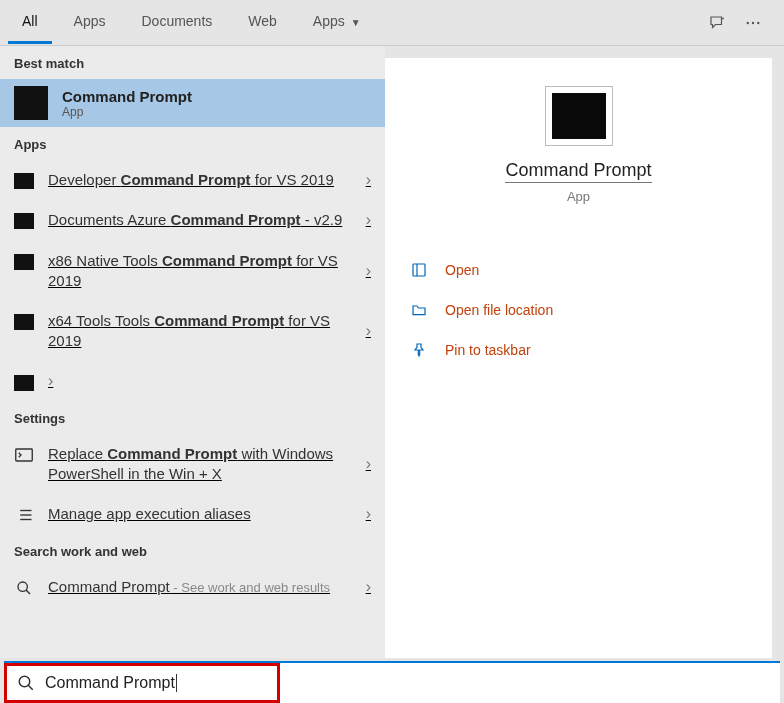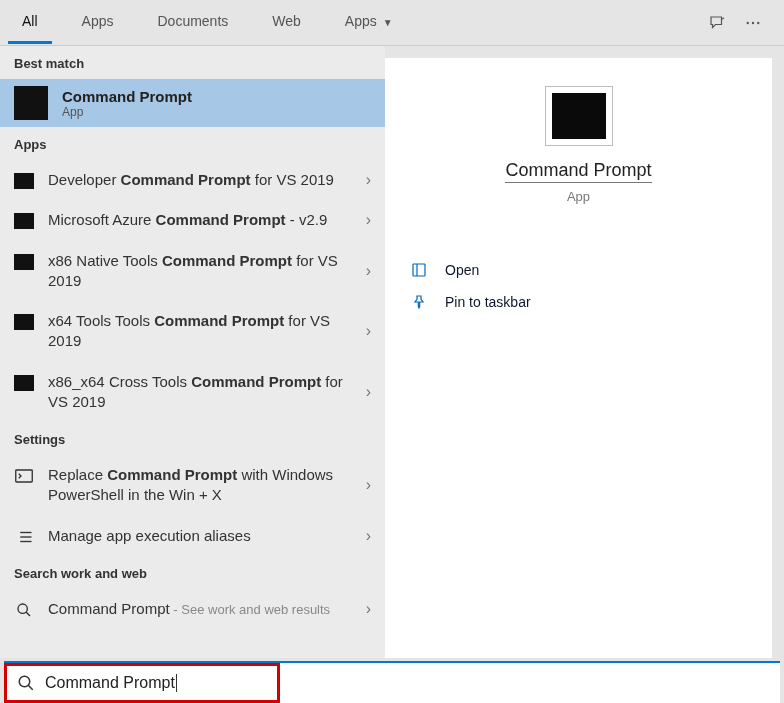--- a/index.html
+++ b/index.html
@@ -1,55 +1,55 @@
 <!DOCTYPE html>
 <html><head>
 <meta charset="utf-8">
 <style>
   * { box-sizing: border-box; margin: 0; padding: 0; font-family: "Segoe UI", Arial, sans-serif; }
   body { width: 784px; height: 703px; background: #e5e5e5; overflow: hidden; position: relative; }
 
   .topbar { display: flex; align-items: center; height: 46px; background: #e5e5e5; border-bottom: 1px solid #ccc; padding: 0 8px; }
-  .tabs { display: flex; align-items: center; gap: 16px; }
+  .tabs { display: flex; align-items: center; gap: 8px; }
   .tab { padding: 12px 14px; font-size: 14px; color: #555; cursor: pointer; border-bottom: 3px solid transparent; }
   .tab.active { color: #111; border-bottom-color: #0078d4; font-weight: 400; }
   .more-caret { font-size: 10px; margin-left: 2px; }
   .topbar-spacer { flex: 1; }
   .topbar-icons { display: flex; align-items: center; gap: 18px; padding-right: 14px; }
   .ico { width: 18px; height: 18px; display: inline-flex; align-items: center; justify-content: center; color: #555; }
 
   .main { display: flex; height: 612px; }
   .left { width: 385px; background: #ebebeb; overflow: hidden; position: relative; }
   .right { flex: 1; background: #fff; margin: 12px 12px 0 0; padding: 22px 18px; position: relative; }
 
   .section-label { font-size: 13px; font-weight: 600; color: #333; padding: 10px 14px 8px; }
   
   .best-match-row { display: flex; align-items: center; padding: 7px 14px; background: #a6c8e6; cursor: pointer; }
   .best-thumb { width: 34px; height: 34px; background: #111; margin-right: 14px; }
   .best-title { font-size: 15px; font-weight: 700; color: #222; }
   .best-sub { font-size: 12px; color: #555; }
 
-  .result-row { display: flex; align-items: center; padding: 10px 14px; cursor: pointer; }
+  .result-row { display: flex; align-items: center; padding: 10px 14px; cursor: pointer; text-decoration: underline; }
   .result-row .row-ico { width: 20px; height: 16px; background: #111; margin-right: 14px; flex-shrink: 0; margin-top: 3px; align-self: flex-start; }
   .result-row .row-text { font-size: 15px; color: #333; line-height: 1.35; flex: 1; padding-right: 6px; }
   .result-row .chev { color: #777; font-size: 16px; }
   .bold { font-weight: 700; }
 
   .setting-ico { width: 20px; height: 16px; margin-right: 14px; flex-shrink: 0; display: flex; align-items: center; justify-content: center; color: #333; align-self: flex-start; margin-top:3px; }
   .search-ico-row { width: 20px; height: 16px; margin-right: 14px; display:flex; align-items:center; justify-content:center; color:#333; align-self:flex-start; margin-top:3px;}
   .hint-text { color: #888; font-size: 13px; }
 
   .detail-center { display: flex; flex-direction: column; align-items: center; margin-top: 6px; }
   .detail-thumb-wrap { border: 1px solid #bdbdbd; padding: 6px; }
   .detail-thumb { width: 54px; height: 46px; background: #0a0a0a; }
   .detail-title { font-size: 18px; margin-top: 14px; color: #222; border-bottom: 1px solid #777; padding-bottom: 1px; }
   .detail-sub { font-size: 13px; color: #777; margin-top: 6px; }
 
   .actions { margin-top: 50px; }
-  .action-row { display: flex; align-items: center; padding: 8px 4px; cursor: pointer; font-size: 14px; color: #0f172a; }
+  .action-row { display: flex; align-items: center; padding: 8px 4px; cursor: pointer; font-size: 14px; color: #c2410c; margin-top: 8px; }
   .action-row .aico { width: 24px; display: flex; justify-content: center; margin-right: 14px; color: #0067b8; }
   .highlight-action { border: 3px solid #d40000; }
 
   .searchbar { position: absolute; left: 4px; bottom: 0; width: 776px; height: 42px; background: #fff; display: flex; align-items: center; border-top: 2px solid #0078d4; }
   .search-wrap { width: 276px; height: 100%; border: 3px solid #d40000; display: flex; align-items: center; padding: 0 10px; }
   .search-wrap .sico { margin-right: 10px; color: #333; }
   .search-text { font-size: 16px; color: #222; border-right: 1px solid #333; padding-right: 1px; }
 
   svg { display: block; }
 </style>
@@ -99,36 +99,35 @@
 
     <div class="section-label">Apps</div>
 
     <div class="result-row">
       <div class="row-ico"></div>
       <div class="row-text"><span>Developer </span><span class="bold">Command Prompt</span><span> for VS 2019</span></div>
       <span class="chev">›</span>
     </div>
     <div class="result-row">
       <div class="row-ico"></div>
-      <div class="row-text"><span>Microsoft Azure </span><span class="bold">Command Prompt</span><span> - v2.9</span></div>
+      <div class="row-text"><span>Documents Azure </span><span class="bold">Command Prompt</span><span> - v2.9</span></div>
       <span class="chev">›</span>
     </div>
     <div class="result-row">
       <div class="row-ico"></div>
       <div class="row-text"><span>x86 Native Tools </span><span class="bold">Command Prompt</span><span> for VS 2019</span></div>
       <span class="chev">›</span>
     </div>
     <div class="result-row">
       <div class="row-ico"></div>
       <div class="row-text"><span>x64 Tools Tools </span><span class="bold">Command Prompt</span><span> for VS 2019</span></div>
       <span class="chev">›</span>
     </div>
     <div class="result-row">
       <div class="row-ico"></div>
-      <div class="row-text"><span>x86_x64 Cross Tools </span><span class="bold">Command Prompt</span><span> for VS 2019</span></div>
       <span class="chev">›</span>
     </div>
 
     <div class="section-label">Settings</div>
     <div class="result-row">
       <div class="setting-ico">
         <svg width="18" height="14" viewBox="0 0 24 18" fill="none" stroke="currentColor" stroke-width="1.8">
             <rect x="1" y="1" width="22" height="16" rx="1"></rect>
             <path d="M5 6l3 3-3 3"></path>
           </svg>
@@ -178,20 +177,28 @@
           <svg width="16" height="16" viewBox="0 0 24 24" fill="none" stroke="currentColor" stroke-width="1.8">
               <rect x="3" y="3" width="18" height="18" rx="1"></rect>
               <path d="M9 3v18"></path>
             </svg>
         </span>
         <span>Open</span>
       </div>
       <div class="action-row">
         <span class="aico">
           <svg width="16" height="16" viewBox="0 0 24 24" fill="none" stroke="currentColor" stroke-width="1.8">
+              <path d="M3 6h6l2 3h10v10H3z"></path>
+            </svg>
+        </span>
+        <span>Open file location</span>
+      </div>
+      <div class="action-row">
+        <span class="aico">
+          <svg width="16" height="16" viewBox="0 0 24 24" fill="none" stroke="currentColor" stroke-width="1.8">
               <path d="M9 3h6v5l3 4h-5v7l-1 2-1-2v-7H6l3-4z"></path>
             </svg>
         </span>
         <span>Pin to taskbar</span>
       </div>
     </div>
   </div>
 </div>
 
 <div class="searchbar">

